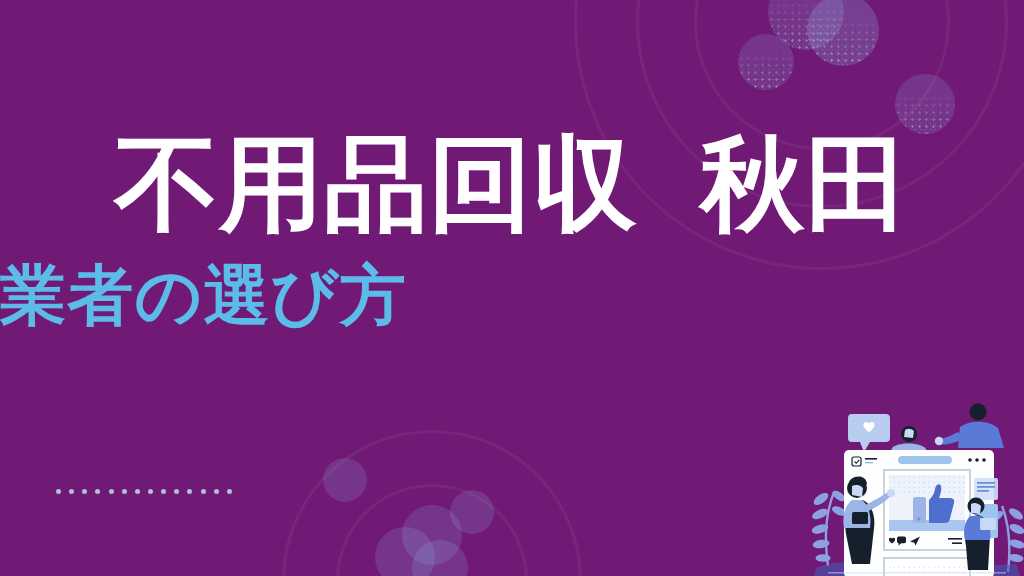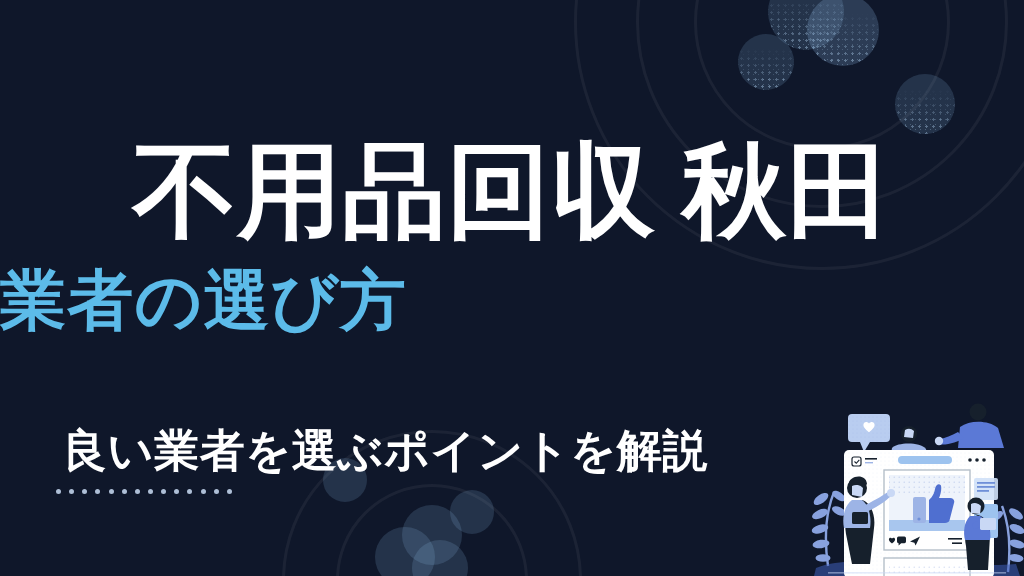--- a/index.html
+++ b/index.html
@@ -6,22 +6,22 @@
   html, body {
     margin: 0;
     padding: 0;
     background: #003e94;
   }
   #stage {
     position: relative;
     width: 1024px;
     height: 576px;
     overflow: hidden;
-    background: #0f172a;
-    font-family: Liberation Serif, serif;
+    background: #701a75;
+    font-family: Liberation Mono, monospace;
     -webkit-font-smoothing: antialiased;
   }
 
   
   .bg-layer {
     position: absolute;
     inset: 0;
     overflow: hidden;
     pointer-events: none;
   }
@@ -143,21 +143,20 @@
     <div class="blob tex-top" style="left:450px; top:490px; width:44px; height:44px;"></div>
     <div class="blob tex-top" style="left:402px; top:505px; width:60px; height:60px;"></div>
     <div class="blob tex-top" style="left:375px; top:527px; width:60px; height:60px;"></div>
     <div class="blob tex-top" style="left:412px; top:540px; width:56px; height:56px;"></div>
   </div>
 
   <div class="headline">不用品回収 秋田</div>
 
   <div class="subhead">業者の選び方</div>
 
-  <div class="lede">良い業者を選ぶポイントを解説</div>
 
   <div class="dotline" id="dotline">
       <i style="background: rgb(174, 191, 214);"></i>
       <i style="background: rgb(174, 191, 214);"></i>
       <i style="background: rgb(174, 191, 214);"></i>
       <i style="background: rgb(174, 191, 214);"></i>
       <i style="background: rgb(174, 191, 214);"></i>
       <i style="background: rgb(174, 191, 214);"></i>
       <i style="background: rgb(174, 191, 214);"></i>
       <i style="background: rgb(174, 191, 214);"></i>

